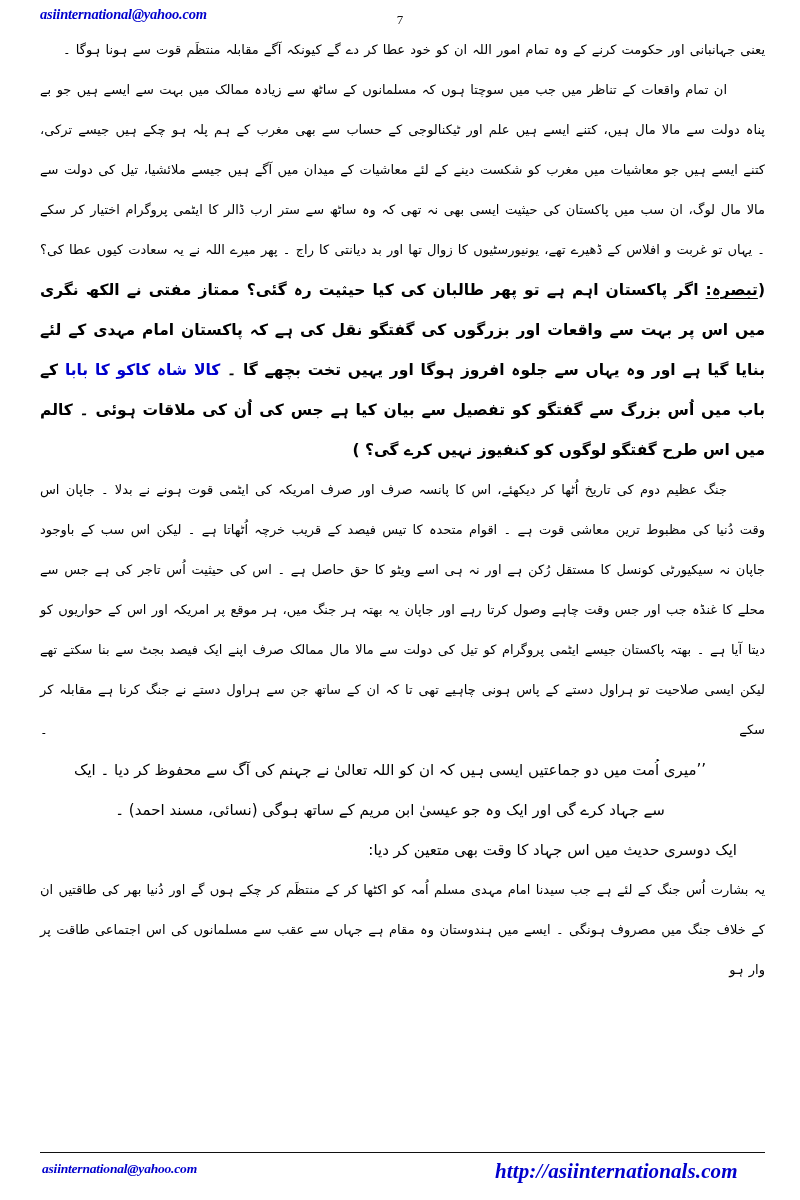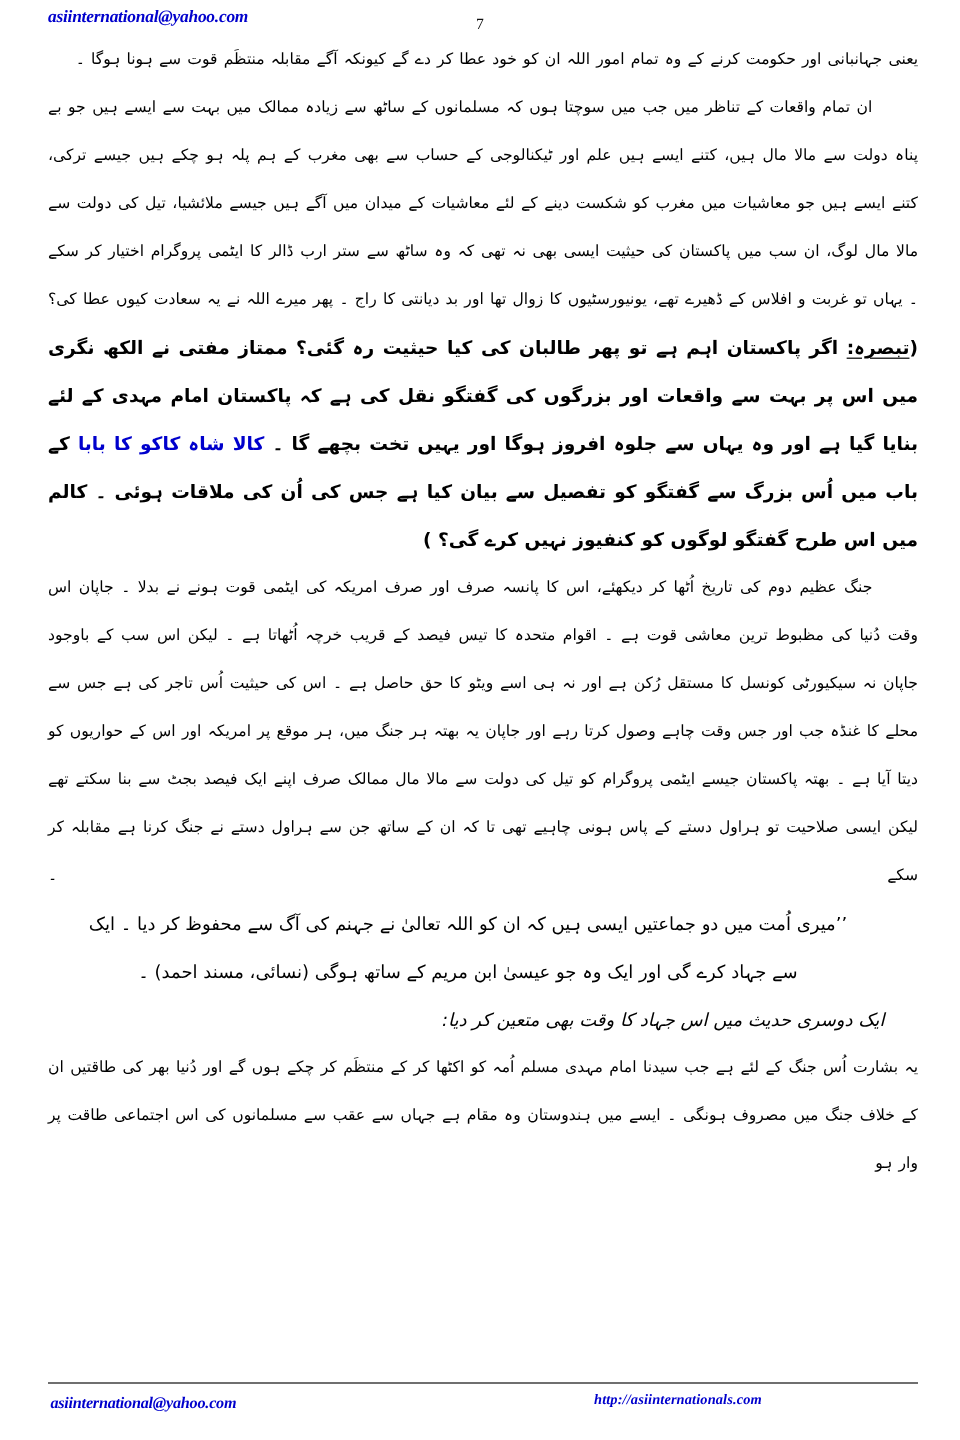--- a/index.html
+++ b/index.html
@@ -87,21 +87,21 @@
     white-space: nowrap;
   }
   .footer-url {
     position: absolute;
     left: 455px;
     top: 1px;
     color: #0000cc;
     font-family: "Liberation Serif", serif;
     font-style: italic;
     font-weight: bold;
-    font-size: 12px;
+    font-size: 21px;
     letter-spacing: 0.1px;
     white-space: nowrap;
   }
 
   
   .body-block {
     position: absolute;
     left: 40px;
     top: 30px;
     width: 725px;
@@ -136,21 +136,20 @@
     text-align: justify;
     text-align-last: center;
     margin: 0;
     padding-right: 55px;
     padding-left: 30px;
     color: #000000;
   }
   .quote-line-right {
     text-align-last: right;
     padding-right: 28px;
-    font-style: italic;
   }
 
   
   .commentary {
     font-family: "DejaVu Sans", "Liberation Sans", sans-serif;
     font-size: 15.5px;
     line-height: 40px;
     text-align: justify;
     text-align-last: right;
     margin: 0;

